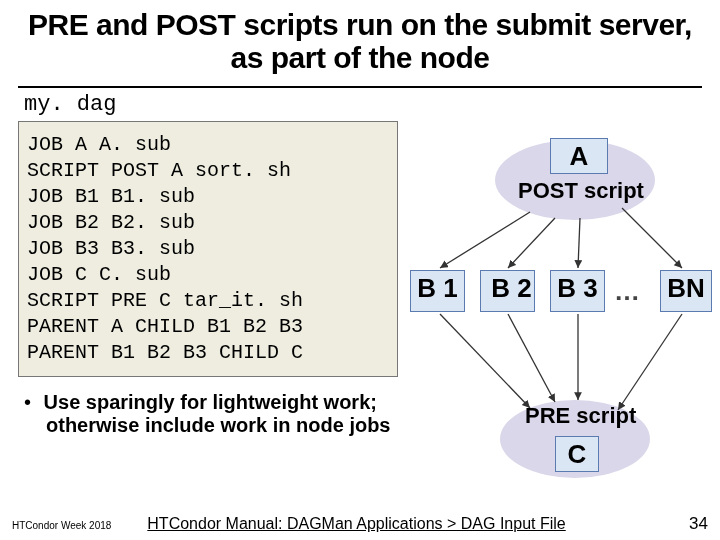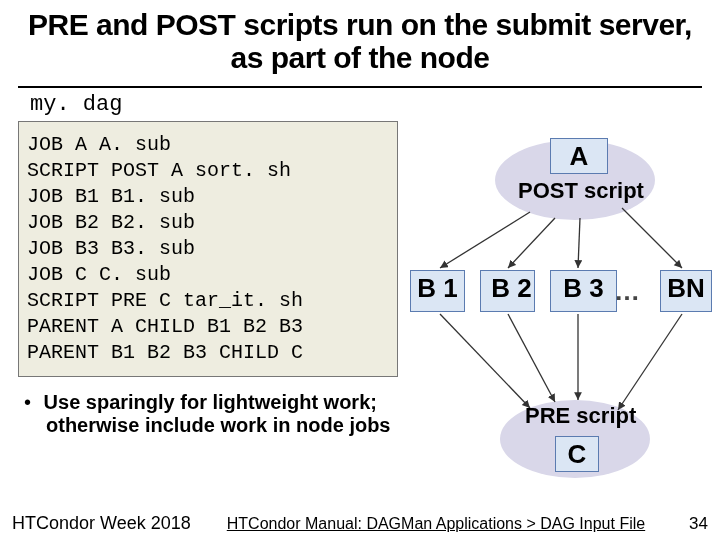--- a/index.html
+++ b/index.html
@@ -26,21 +26,21 @@
     line-height: 1.1;
     border-bottom: 2px solid #000;
     padding-bottom: 12px;
     margin: 0 0 4px 0;
     text-align: center;
     letter-spacing: -0.5px;
   }
   .filename {
     font-family: "Courier New", Courier, monospace;
     font-size: 22px;
-    margin: 2px 0 4px 12px;
+    margin: 2px 0 4px 6px;
   }
   .codebox {
     font-family: "Courier New", Courier, monospace;
     font-size: 20px;
     line-height: 1.3;
     background: #eeede0;
     border: 1px solid #777;
     padding: 10px 8px;
     width: 380px;
     box-sizing: border-box;
@@ -70,21 +70,21 @@
     bottom: 6px;
     width: 720px;
     box-sizing: border-box;
     padding: 0 12px;
     font-size: 14px;
     display: flex;
     align-items: baseline;
     justify-content: space-between;
   }
   .footer .left {
-    font-size: 18px;
+    font-size: 10px;
   }
   .footer .mid {
     font-size: 16px;
     text-decoration: underline;
     color: #000;
     flex: 1;
     text-align: left;
     margin-left: 36px;
   }
   .footer .pg {
@@ -122,21 +122,21 @@
     border: 1px solid #5b7bb0;
     font-weight: bold;
     font-size: 26px;
     text-align: center;
     box-sizing: border-box;
     padding: 2px 0 4px 0;
   }
   .nodeA { left: 150px; top: 8px;  width: 58px; height: 36px; }
   .nodeB1{ left: 10px;  top: 140px; width: 55px; height: 42px; }
   .nodeB2{ left: 80px;  top: 140px; width: 55px; height: 42px; padding-left: 8px; }
-  .nodeB3{ left: 150px; top: 140px; width: 67px; height: 42px; }
+  .nodeB3{ left: 150px; top: 140px; width: 55px; height: 42px; }
   .nodeBN{ left: 260px; top: 140px; width: 52px; height: 42px; }
   .nodeC { left: 155px; top: 306px; width: 44px; height: 36px; }
 
   .caption {
     position: absolute;
     font-weight: bold;
     font-size: 22px;
   }
   .capPost { left: 118px; top: 48px; }
   .capPre  { left: 125px; top: 273px; }

